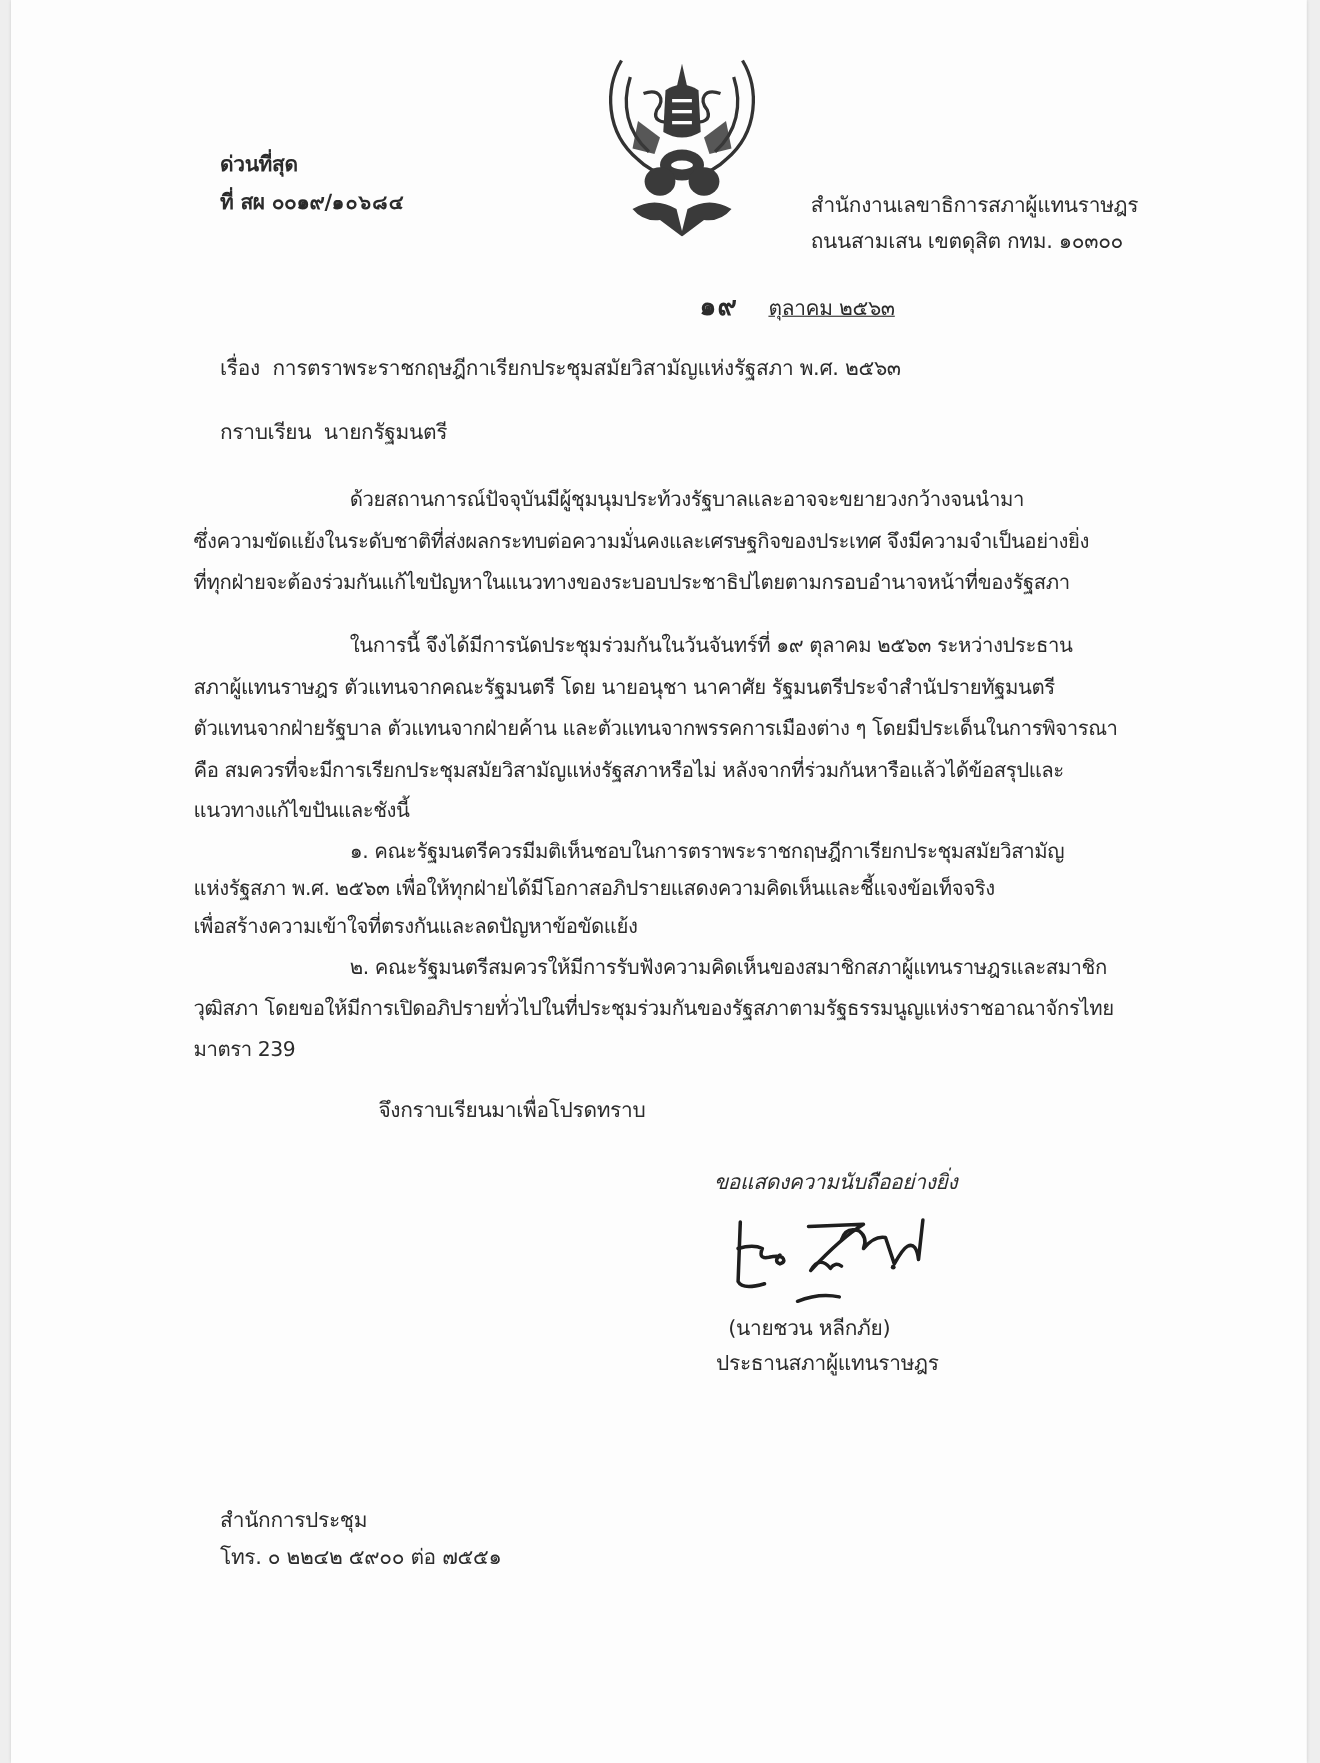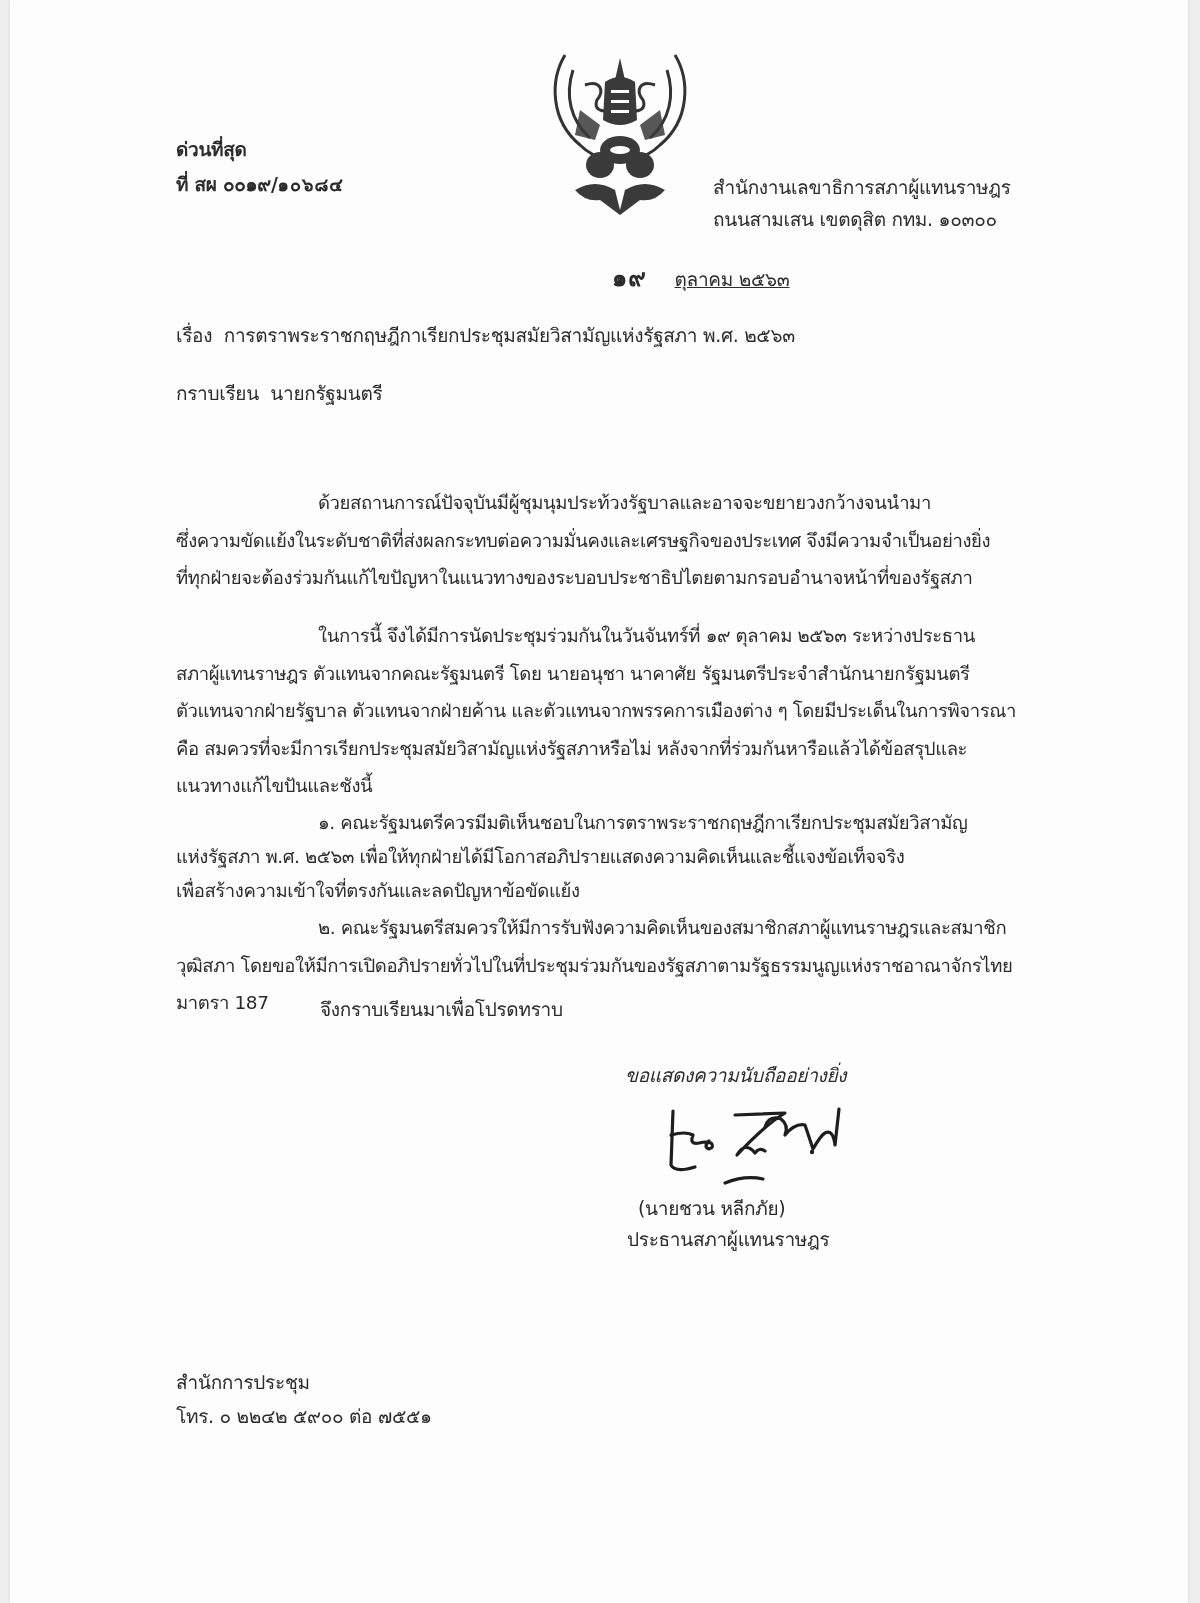--- a/index.html
+++ b/index.html
@@ -11,30 +11,29 @@
       font-family: "DejaVu Sans", sans-serif;
       color: #2b2b2b;
     }
     .page {
       position: absolute;
       left: 10px; top: 0;
       width: 1178px; height: 1603px;
       background: #fdfdfd;
       box-shadow: 0 0 3px rgba(0,0,0,0.12);
     }
-    .t { position: absolute; white-space: nowrap; font-size: 19px; line-height: 24px; letter-spacing: -0.3px; }
+    .t { position: absolute; white-space: nowrap; font-size: 19px; line-height: 24px; letter-spacing: -0.3px; margin-left: 24px; }
     .bold { font-weight: bold; }
     .hand { font-family: "DejaVu Serif", serif; font-size: 18px; font-weight: bold; letter-spacing: 1px; }
     .para {
       position: absolute;
       left: 176px; width: 904px;
       font-size: 18.5px; line-height: 37.5px;
       text-align: justify;
       letter-spacing: -0.4px;
-      margin-top: 48px;
     }
     .para .line { display: block; white-space: nowrap; }
     .para .indent { padding-left: 142px; }
     .garuda { position: absolute; left: 535px; top: 50px; width: 150px; height: 165px; }
     .sig { position: absolute; left: 655px; top: 1105px; width: 190px; height: 95px; }
   </style>
 </head>
 <body>
 
 <div class="page">
@@ -90,36 +89,36 @@
   </div>
 
   <div class="para" style="top:436px; left:166px;">
     <span class="line indent">ด้วยสถานการณ์ปัจจุบันมีผู้ชุมนุมประท้วงรัฐบาลและอาจจะขยายวงกว้างจนนำมา</span>
     <span class="line">ซึ่งความขัดแย้งในระดับชาติที่ส่งผลกระทบต่อความมั่นคงและเศรษฐกิจของประเทศ จึงมีความจำเป็นอย่างยิ่ง</span>
     <span class="line">ที่ทุกฝ่ายจะต้องร่วมกันแก้ไขปัญหาในแนวทางของระบอบประชาธิปไตยตามกรอบอำนาจหน้าที่ของรัฐสภา</span>
   </div>
 
   <div class="para" style="top:569px; left:166px;">
     <span class="line indent">ในการนี้ จึงได้มีการนัดประชุมร่วมกันในวันจันทร์ที่ ๑๙ ตุลาคม ๒๕๖๓ ระหว่างประธาน</span>
-    <span class="line">สภาผู้แทนราษฎร ตัวแทนจากคณะรัฐมนตรี โดย นายอนุชา  นาคาศัย รัฐมนตรีประจำสำนักนายกรัฐมนตรี</span>
+    <span class="line">สภาผู้แทนราษฎร ตัวแทนจากคณะรัฐมนตรี โดย นายอนุชา  นาคาศัย รัฐมนตรีประจำสำนัปรายทัฐมนตรี</span>
     <span class="line">ตัวแทนจากฝ่ายรัฐบาล ตัวแทนจากฝ่ายค้าน และตัวแทนจากพรรคการเมืองต่าง ๆ โดยมีประเด็นในการพิจารณา</span>
     <span class="line">คือ สมควรที่จะมีการเรียกประชุมสมัยวิสามัญแห่งรัฐสภาหรือไม่ หลังจากที่ร่วมกันหารือแล้วได้ข้อสรุปและ</span>
     <span class="line">แนวทางแก้ไขปันและชังนี้</span>
   </div>
 
   <div class="para" style="top:758px; left:166px; line-height:34px;">
     <span class="line indent">๑. คณะรัฐมนตรีควรมีมติเห็นชอบในการตราพระราชกฤษฎีกาเรียกประชุมสมัยวิสามัญ</span>
     <span class="line">แห่งรัฐสภา พ.ศ. ๒๕๖๓ เพื่อให้ทุกฝ่ายได้มีโอกาสอภิปรายแสดงความคิดเห็นและชี้แจงข้อเท็จจริง</span>
     <span class="line">เพื่อสร้างความเข้าใจที่ตรงกันและลดปัญหาข้อขัดแย้ง</span>
   </div>
 
   <div class="para" style="top:861px; left:166px;">
     <span class="line indent">๒. คณะรัฐมนตรีสมควรให้มีการรับฟังความคิดเห็นของสมาชิกสภาผู้แทนราษฎรและสมาชิก</span>
     <span class="line">วุฒิสภา โดยขอให้มีการเปิดอภิปรายทั่วไปในที่ประชุมร่วมกันของรัฐสภาตามรัฐธรรมนูญแห่งราชอาณาจักรไทย</span>
-    <span class="line">มาตรา 187</span>
+    <span class="line">มาตรา 239</span>
   </div>
 
   <div class="t" style="left:310px; top:997px;">จึงกราบเรียนมาเพื่อโปรดทราบ</div>
 
   <div class="t" style="left:615px; top:1063px;font-style:italic;">ขอแสดงความนับถืออย่างยิ่ง</div>
 
   <svg class="sig" viewBox="0 0 190 95">
     <g fill="none" stroke="#1e1e1e" stroke-width="3.2" stroke-linecap="round" stroke-linejoin="round">
       <path d="M8 6 L6 60 Q10 68 30 62"></path>
       <path d="M6 30 Q20 26 28 30 Q24 40 34 38 Q42 36 46 38 Q50 42 44 44 Q38 42 44 36"></path>

